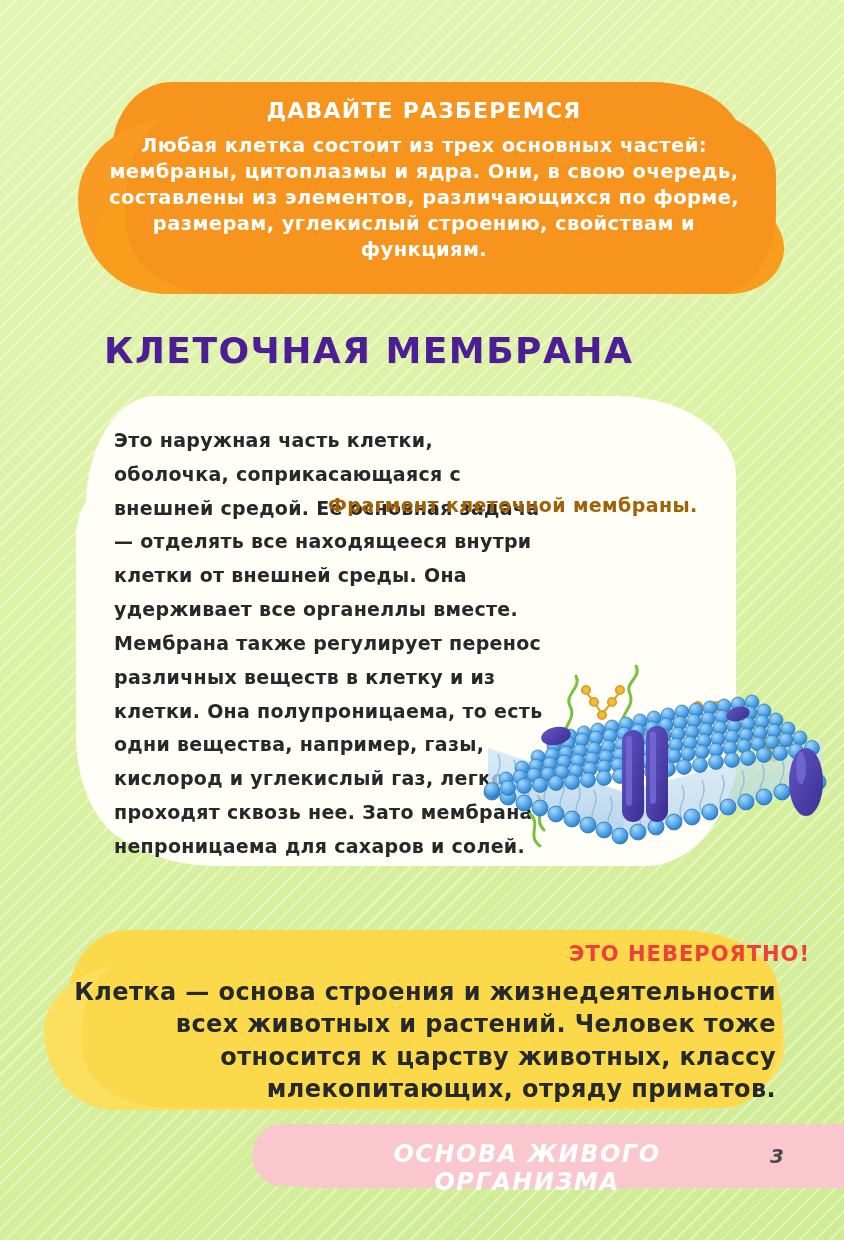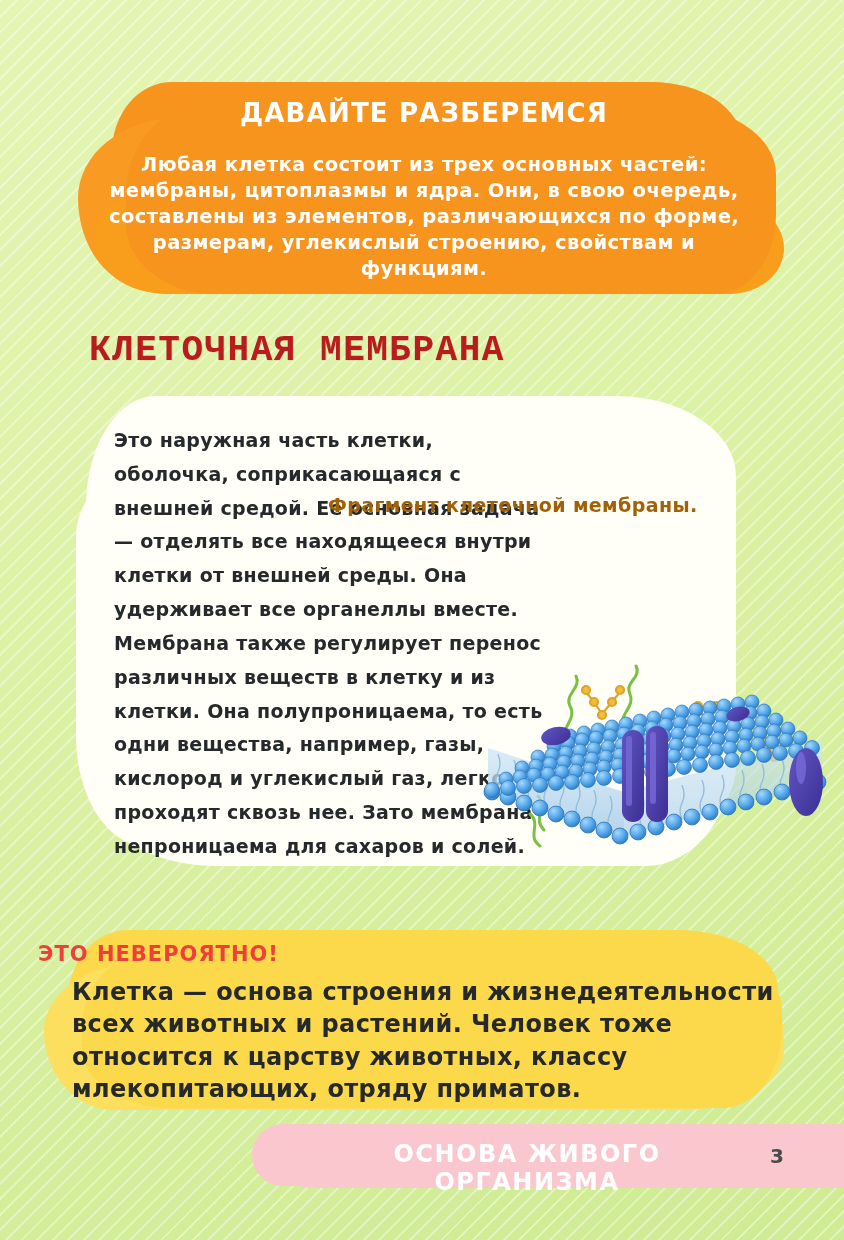--- a/index.html
+++ b/index.html
@@ -62,43 +62,42 @@
   .orange-content {
     position: absolute;
     left: 0; top: 24px;
     width: 700px;
     text-align: center;
     color: #ffffff;
   }
   .orange-title {
     font-family: "DejaVu Sans", sans-serif;
     font-weight: bold;
-    font-size: 26px;
+    font-size: 22px;
     letter-spacing: 1.2px;
-    margin-bottom: 24px;
+    margin-bottom: 10px;
   }
   .orange-body {
     font-size: 19.5px;
     line-height: 1.33;
     letter-spacing: 0.4px;
     font-weight: bold;
     padding: 0 18px;
   }
 
   
   .red-heading {
     position: absolute;
-    left: 89px;
+    left: 104px;
     top: 330px;
     font-size: 36px;
     font-weight: bold;
     letter-spacing: 1.5px;
-    color: #b91c1c;
+    color: #4c1d95;
     text-shadow: 1px 1px 0 rgba(0,0,0,0.06);
-    font-family: Liberation Mono, monospace;
   }
 
   
   .white-wrap {
     position: absolute;
     left: 76px;
     top: 386px;
     width: 672px;
     height: 500px;
   }
@@ -175,21 +174,21 @@
   }
   .yb3 {
     left: 44px; top: 28px; width: 700px; height: 160px;
     border-radius: 80px 110px 60px 90px / 80px 60px 80px 60px;
     background: #fcd94b;
   }
   .yellow-content {
     position: absolute;
     left: 0; top: 22px;
     width: 772px;
-    text-align: left;
+    text-align: right;
   }
   .yellow-title {
     font-size: 21px;
     font-weight: bold;
     letter-spacing: 1px;
     color: #ef3f3a;
     margin-bottom: 10px;
   }
   .yellow-body {
     font-size: 24px;
@@ -200,20 +199,21 @@
     padding: 0 34px;
   }
 
   
   .footer-wrap {
     position: absolute;
     left: 252px;
     top: 1124px;
     width: 592px;
     height: 70px;
+    font-style: italic;
   }
   .footer-blob {
     position: absolute;
     left: 0; top: 0;
     width: 592px; height: 62px;
     background: #fbc7cf;
     border-radius: 34px 0 0 34px;
   }
   .footer-blob2 {
     position: absolute;

